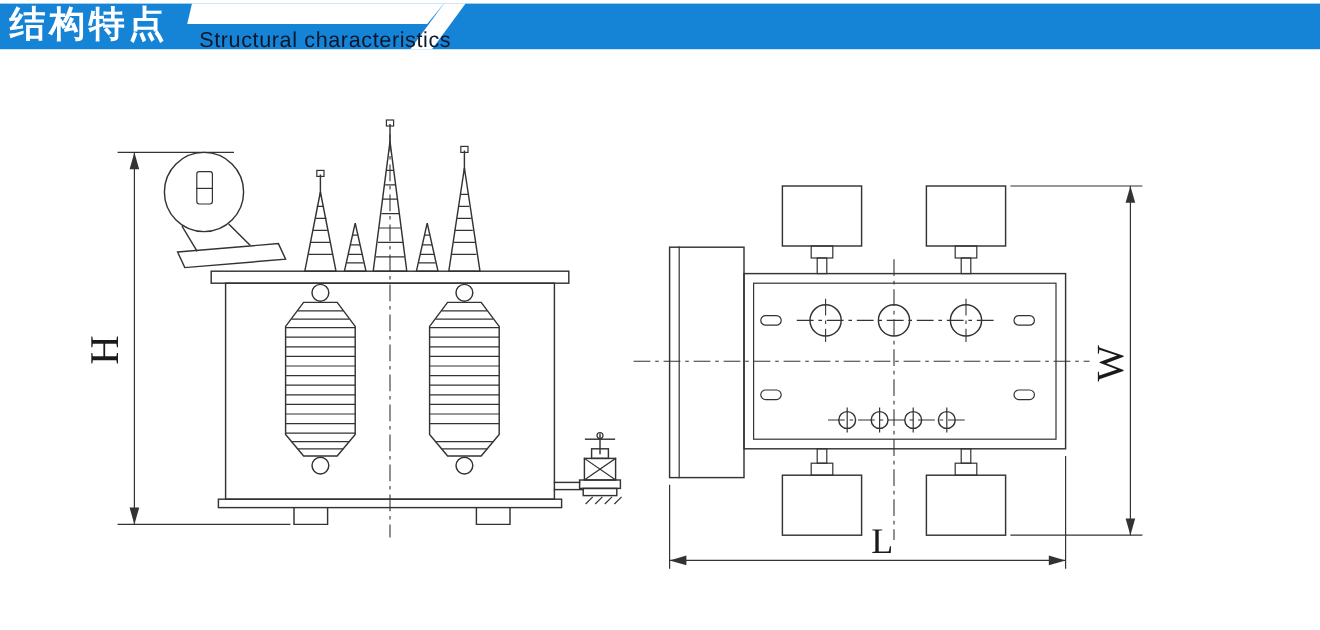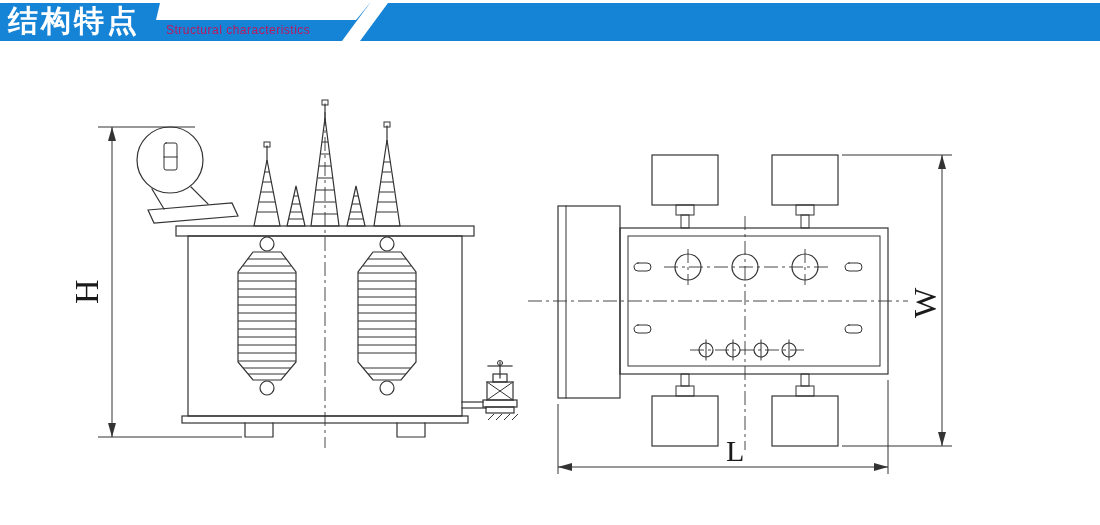--- a/index.html
+++ b/index.html
@@ -3,21 +3,21 @@
 <meta charset="utf-8">
 <style>
   html,body{margin:0;padding:0;background:#fff;}
   .page{position:relative;width:1100px;height:525px;background:#fff;overflow:hidden;
         font-family:"Liberation Sans",sans-serif;}
   
   .banner{position:absolute;top:0;left:0;width:1100px;height:46px;}
   .banner svg{position:absolute;top:0;left:0;}
   .banner .title{position:absolute;left:8px;top:2px;margin:0;font-size:30px;line-height:38px;
         font-weight:bold;color:#fff;letter-spacing:3px;white-space:nowrap;}
-  .banner .subtitle{position:absolute;left:166px;top:23px;font-size:12px;color:#be185d;
+  .banner .subtitle{position:absolute;left:166px;top:23px;font-size:18px;color:#0f172a;
         white-space:nowrap;letter-spacing:0.5px;text-align:center;}
   
   .drawing{position:absolute;top:0;left:0;width:1100px;height:525px;}
   .ln{stroke:#333;stroke-width:1.2;fill:none;stroke-linecap:square;}
   .thin{stroke-width:1;}
   .hatch{stroke:#333;stroke-width:1;fill:none;}
   .cl{stroke:#333;stroke-width:0.9;fill:none;stroke-dasharray:14 4 3 4;}
   .dim{stroke:#333;stroke-width:1;fill:none;}
   .arrow{fill:#333;stroke:none;}
   .dimtext{fill:#1a1a1a;font-family:"Liberation Serif",serif;}

